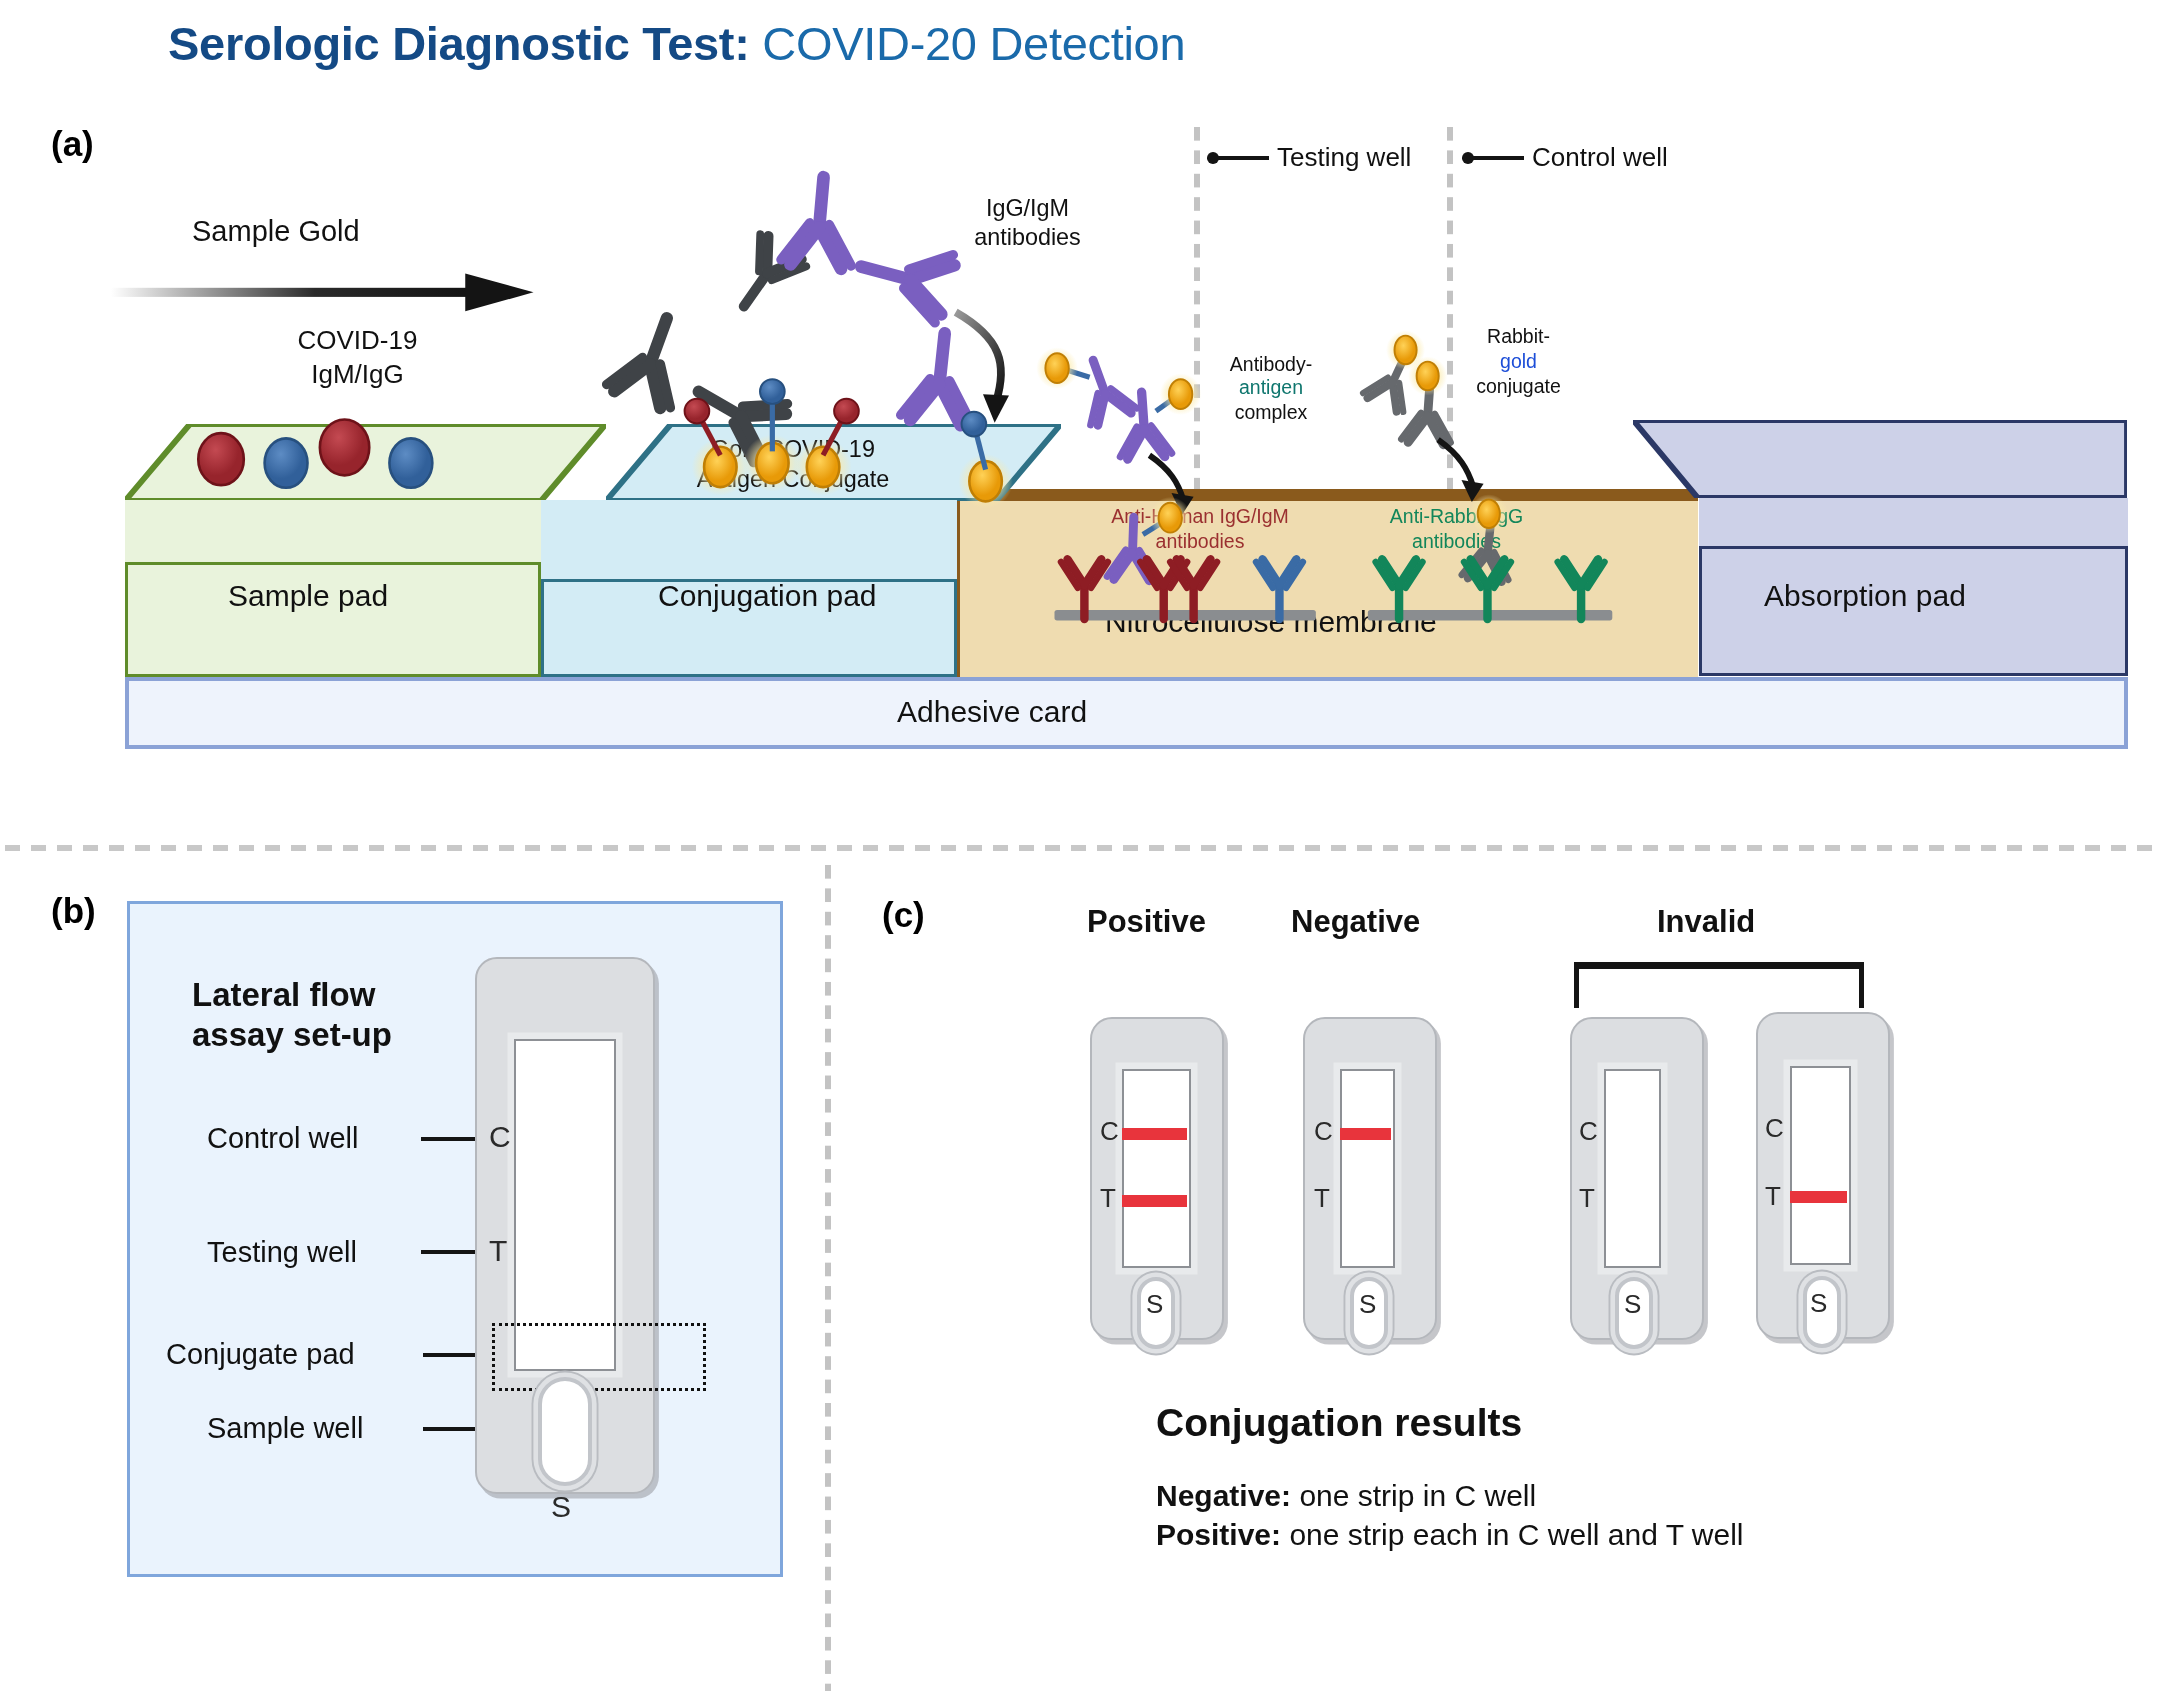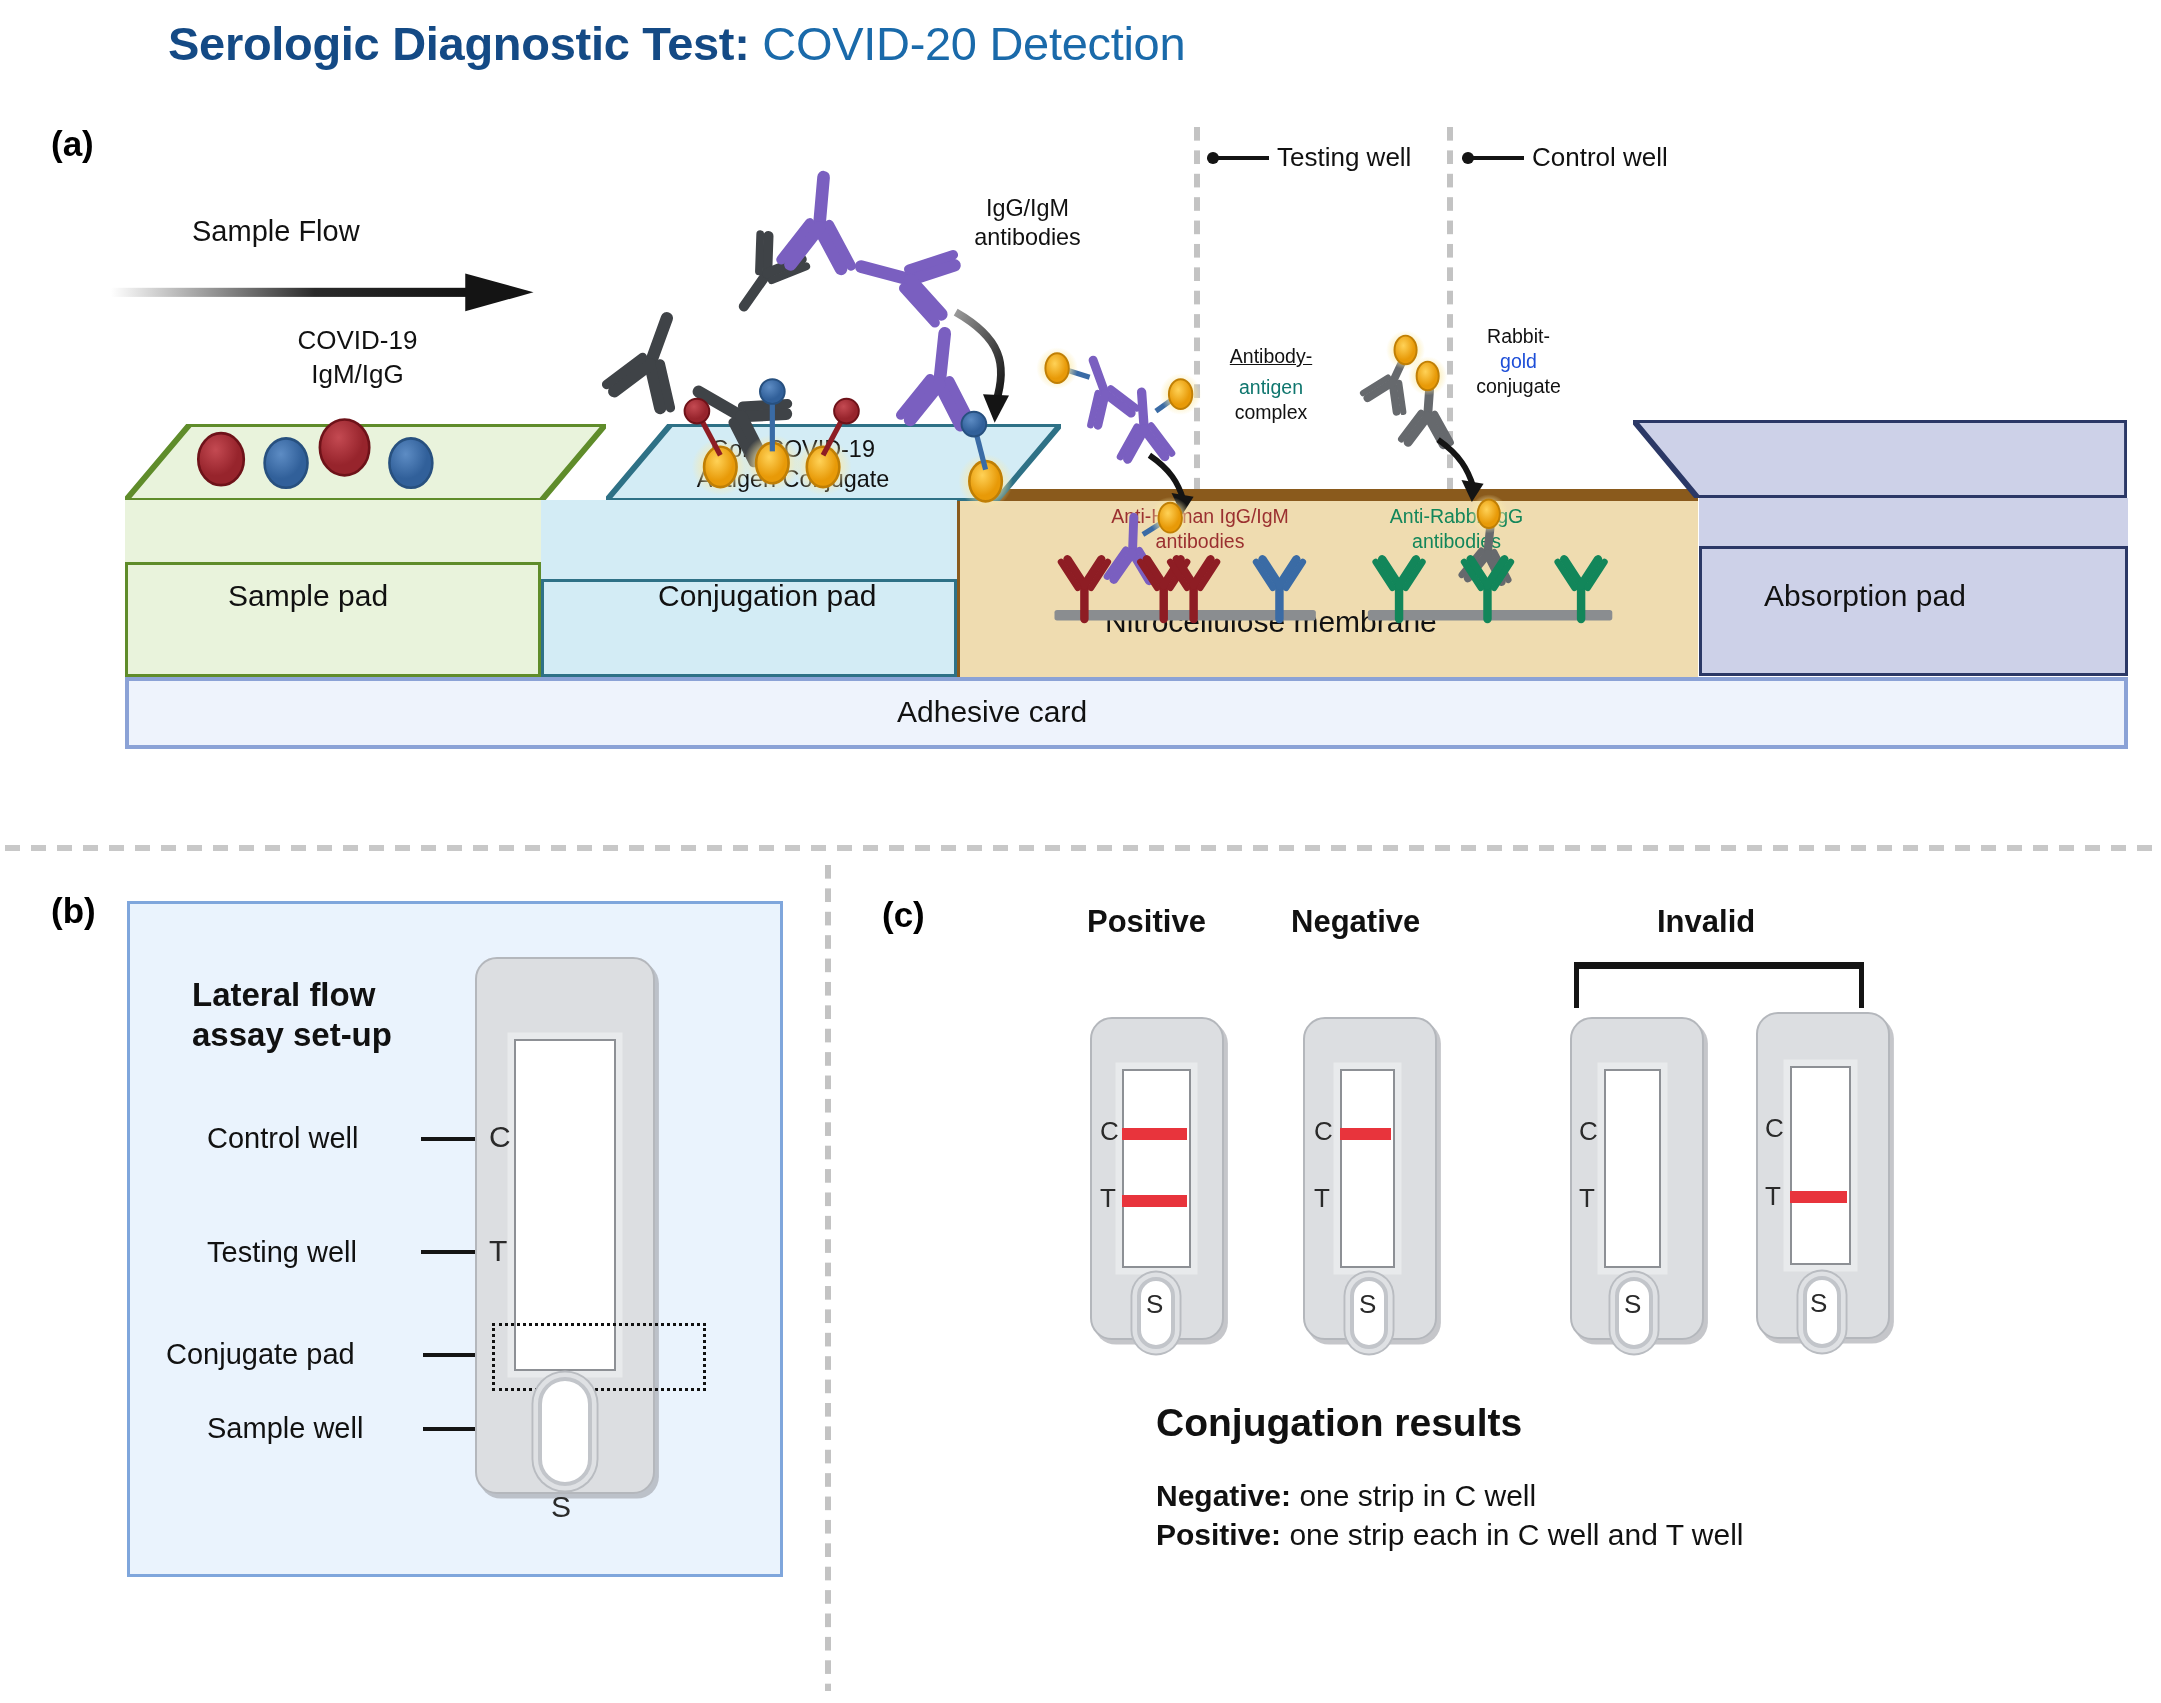--- a/index.html
+++ b/index.html
@@ -111,21 +111,21 @@
 <body>
 
 <div class="abs nosel" id="title">
   <span class="bold">Serologic Diagnostic Test:</span><span class="reg"> COVID-20 Detection</span>
 </div>
 
 <div class="abs panel-label nosel" style="left:51px;top:124px;">(a)</div>
 <div class="abs panel-label nosel" style="left:51px;top:891px;">(b)</div>
 <div class="abs panel-label nosel" style="left:882px;top:895px;">(c)</div>
 
-<div class="abs lbl nosel" style="left:192px;top:215px;">Sample Flow</div>
+<div class="abs lbl nosel" style="left:192px;top:215px;">Sample Gold</div>
 
 <svg class="abs nosel" style="left:111px;top:267px;" width="442" height="52" viewBox="0 0 680 80">
   <defs>
     <linearGradient id="flowGrad" x1="0" y1="0" x2="1" y2="0">
       <stop offset="0%" stop-color="#ffffff"></stop>
       <stop offset="55%" stop-color="#2a2a2a"></stop>
       <stop offset="100%" stop-color="#111111"></stop>
     </linearGradient>
   </defs>
   <rect x="0" y="32" width="570" height="14" fill="url(#flowGrad)"></rect>
@@ -140,21 +140,21 @@
 
 <div class="abs vdash" style="left:1194px;top:127px;height:364px;"></div>
 <div class="abs vdash" style="left:1447px;top:127px;height:364px;"></div>
 <div class="abs leaderdot" style="left:1207px;top:152px;"></div>
 <div class="abs leader" style="left:1213px;top:156px;width:56px;"></div>
 <div class="abs lbl-mid nosel" style="left:1277px;top:142px;">Testing well</div>
 <div class="abs leaderdot" style="left:1462px;top:152px;"></div>
 <div class="abs leader" style="left:1468px;top:156px;width:56px;"></div>
 <div class="abs lbl-mid nosel" style="left:1532px;top:142px;">Control well</div>
 
-<div class="abs lbl-xs nosel" style="left:1196px;top:345px;width:150px;color:#111;text-decoration:underline;">Antibody-</div>
+<div class="abs lbl-xs nosel" style="left:1196px;top:353px;width:150px;color:#111;">Antibody-</div>
 <div class="abs lbl-xs nosel" style="left:1196px;top:376px;width:150px;color:#0f766e;">antigen</div>
 <div class="abs lbl-xs nosel" style="left:1196px;top:401px;width:150px;color:#111;">complex</div>
 
 <div class="abs lbl-xs nosel" style="left:1450px;top:325px;width:137px;color:#111;">Rabbit-</div>
 <div class="abs lbl-xs nosel" style="left:1450px;top:350px;width:137px;color:#1d4ed8;">gold</div>
 <div class="abs lbl-xs nosel" style="left:1450px;top:375px;width:137px;color:#111;">conjugate</div>
 
 <div class="abs" id="strip-wrap">
 
   <div class="pad-body" id="adhesive"></div>

